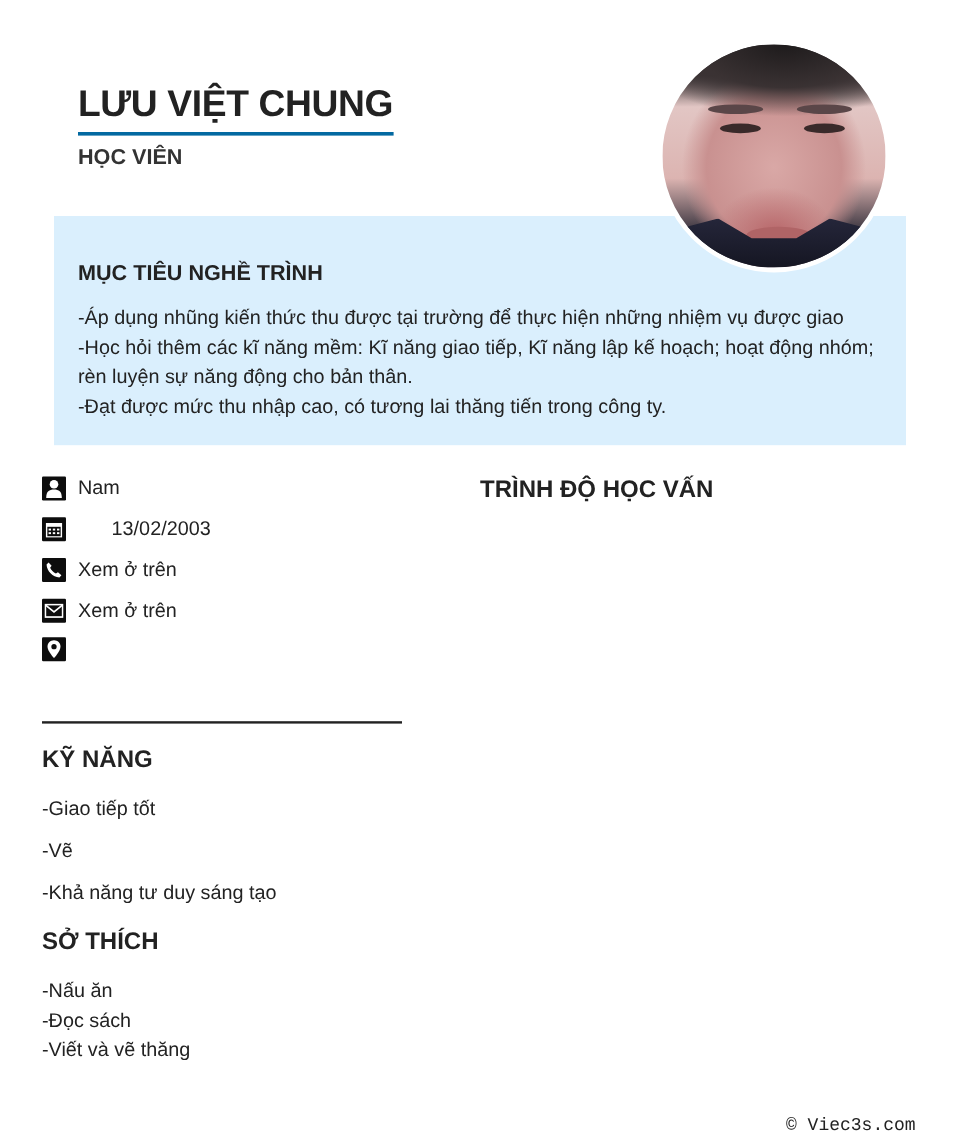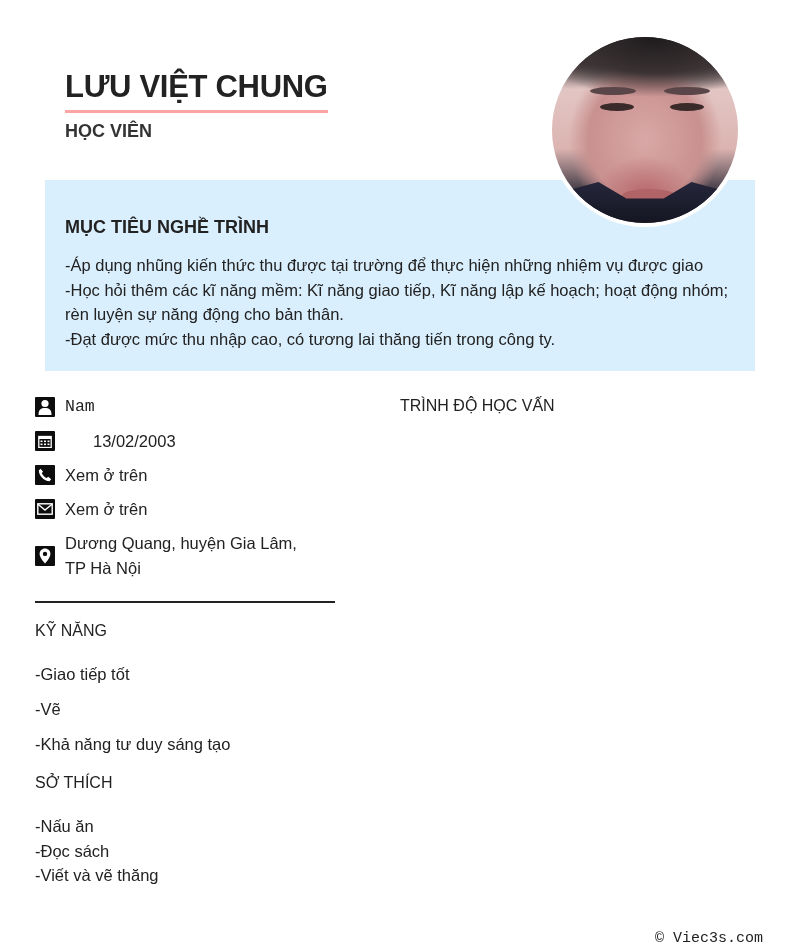--- a/index.html
+++ b/index.html
@@ -8,21 +8,21 @@
       position: relative;
       font-family: "Liberation Sans", "DejaVu Sans", sans-serif;
       color: #222222;
       overflow: hidden;
     }
     .name {
       position: absolute; left: 65px; top: 68px;
       font-size: 31px; font-weight: bold; color: #222;
       letter-spacing: -0.3px;
       padding-bottom: 4px;
-      border-bottom: 3px solid #fca5a5;
+      border-bottom: 3px solid #0369a1;
       line-height: 38px;
     }
     .role {
       position: absolute; left: 65px; top: 120px;
       font-size: 18px; color: #333; line-height: 22px; font-weight: bold;
     }
     .objective-box {
       position: absolute; left: 45px; top: 180px;
       width: 710px; height: 191px;
       background: #daeffd;
@@ -74,21 +74,21 @@
       width: 20px; height: 20px; background: #0d0d0d; flex: none;
       display: flex; align-items: center; justify-content: center;
       margin-right: 10px; border-radius: 1px;
     }
     .info-item .icon svg { display: block; }
     .info-item .txt { line-height: 24.5px; }
     .divider {
       position: absolute; left: 35px; top: 601px; width: 300px; height: 2px; background: #222;
     }
     .section-title {
-      position: absolute; font-size: 16px; font-weight: normal; color: #222;
+      position: absolute; font-size: 20px; font-weight: bold; color: #222;
     }
     .skills { position: absolute; left: 35px; top: 662px; font-size: 16.5px; color: #222; }
     .skills div { line-height: 24px; margin-bottom: 11px; }
     .hobbies { position: absolute; left: 35px; top: 814px; font-size: 16.5px; color: #222; }
     .hobbies div { line-height: 24.5px; }
     .footer {
       position: absolute; left: 655px; top: 930px;
       font-family: Liberation Mono, monospace;
       font-size: 15px; color: #222;
     }
@@ -112,21 +112,21 @@
   <div class="hair"></div>
   <div class="brow l"></div>
   <div class="brow r"></div>
   <div class="eye l"></div>
   <div class="eye r"></div>
   <div class="mouth"></div>
   <div class="shirt"></div>
 </div>
 
 <div class="info-list">
-  <div class="info-item" style="height:24px; margin-bottom:10px;font-family:Liberation Mono, monospace;">
+  <div class="info-item" style="height:24px; margin-bottom:10px;">
     <span class="icon">
       <svg width="14" height="16" viewBox="0 0 14 16">
           <circle cx="7" cy="4.5" r="3.6" fill="#fff"></circle>
           <path d="M0.5 16 C0.5 10.5 3 9 7 9 C11 9 13.5 10.5 13.5 16 Z" fill="#fff"></path>
         </svg>
     </span>
     <span class="txt">Nam</span>
   </div>
   <div class="info-item" style="height:24px; margin-bottom:10px;gap:28px;">
     <span class="icon">
@@ -162,21 +162,20 @@
     </span>
     <span class="txt">Xem ở trên</span>
   </div>
   <div class="info-item" style="align-items:center;">
     <span class="icon">
       <svg width="12" height="16" viewBox="0 0 12 16">
           <path d="M6 0.6 C2.9 0.6 0.6 2.9 0.6 5.9 C0.6 9.6 6 15.4 6 15.4 C6 15.4 11.4 9.6 11.4 5.9 C11.4 2.9 9.1 0.6 6 0.6 Z" fill="#fff"></path>
           <circle cx="6" cy="5.9" r="2.2" fill="#0d0d0d"></circle>
         </svg>
     </span>
-    <span class="txt" style="width:240px;">Dương Quang, huyện Gia Lâm, TP Hà Nội</span>
   </div>
 </div>
 
 <div class="divider"></div>
 
 <div class="section-title" style="left:35px; top:622px;">KỸ NĂNG</div>
 <div class="skills">
   <div>-Giao tiếp tốt</div>
   <div>-Vẽ</div>
   <div>-Khả năng tư duy sáng tạo</div>

